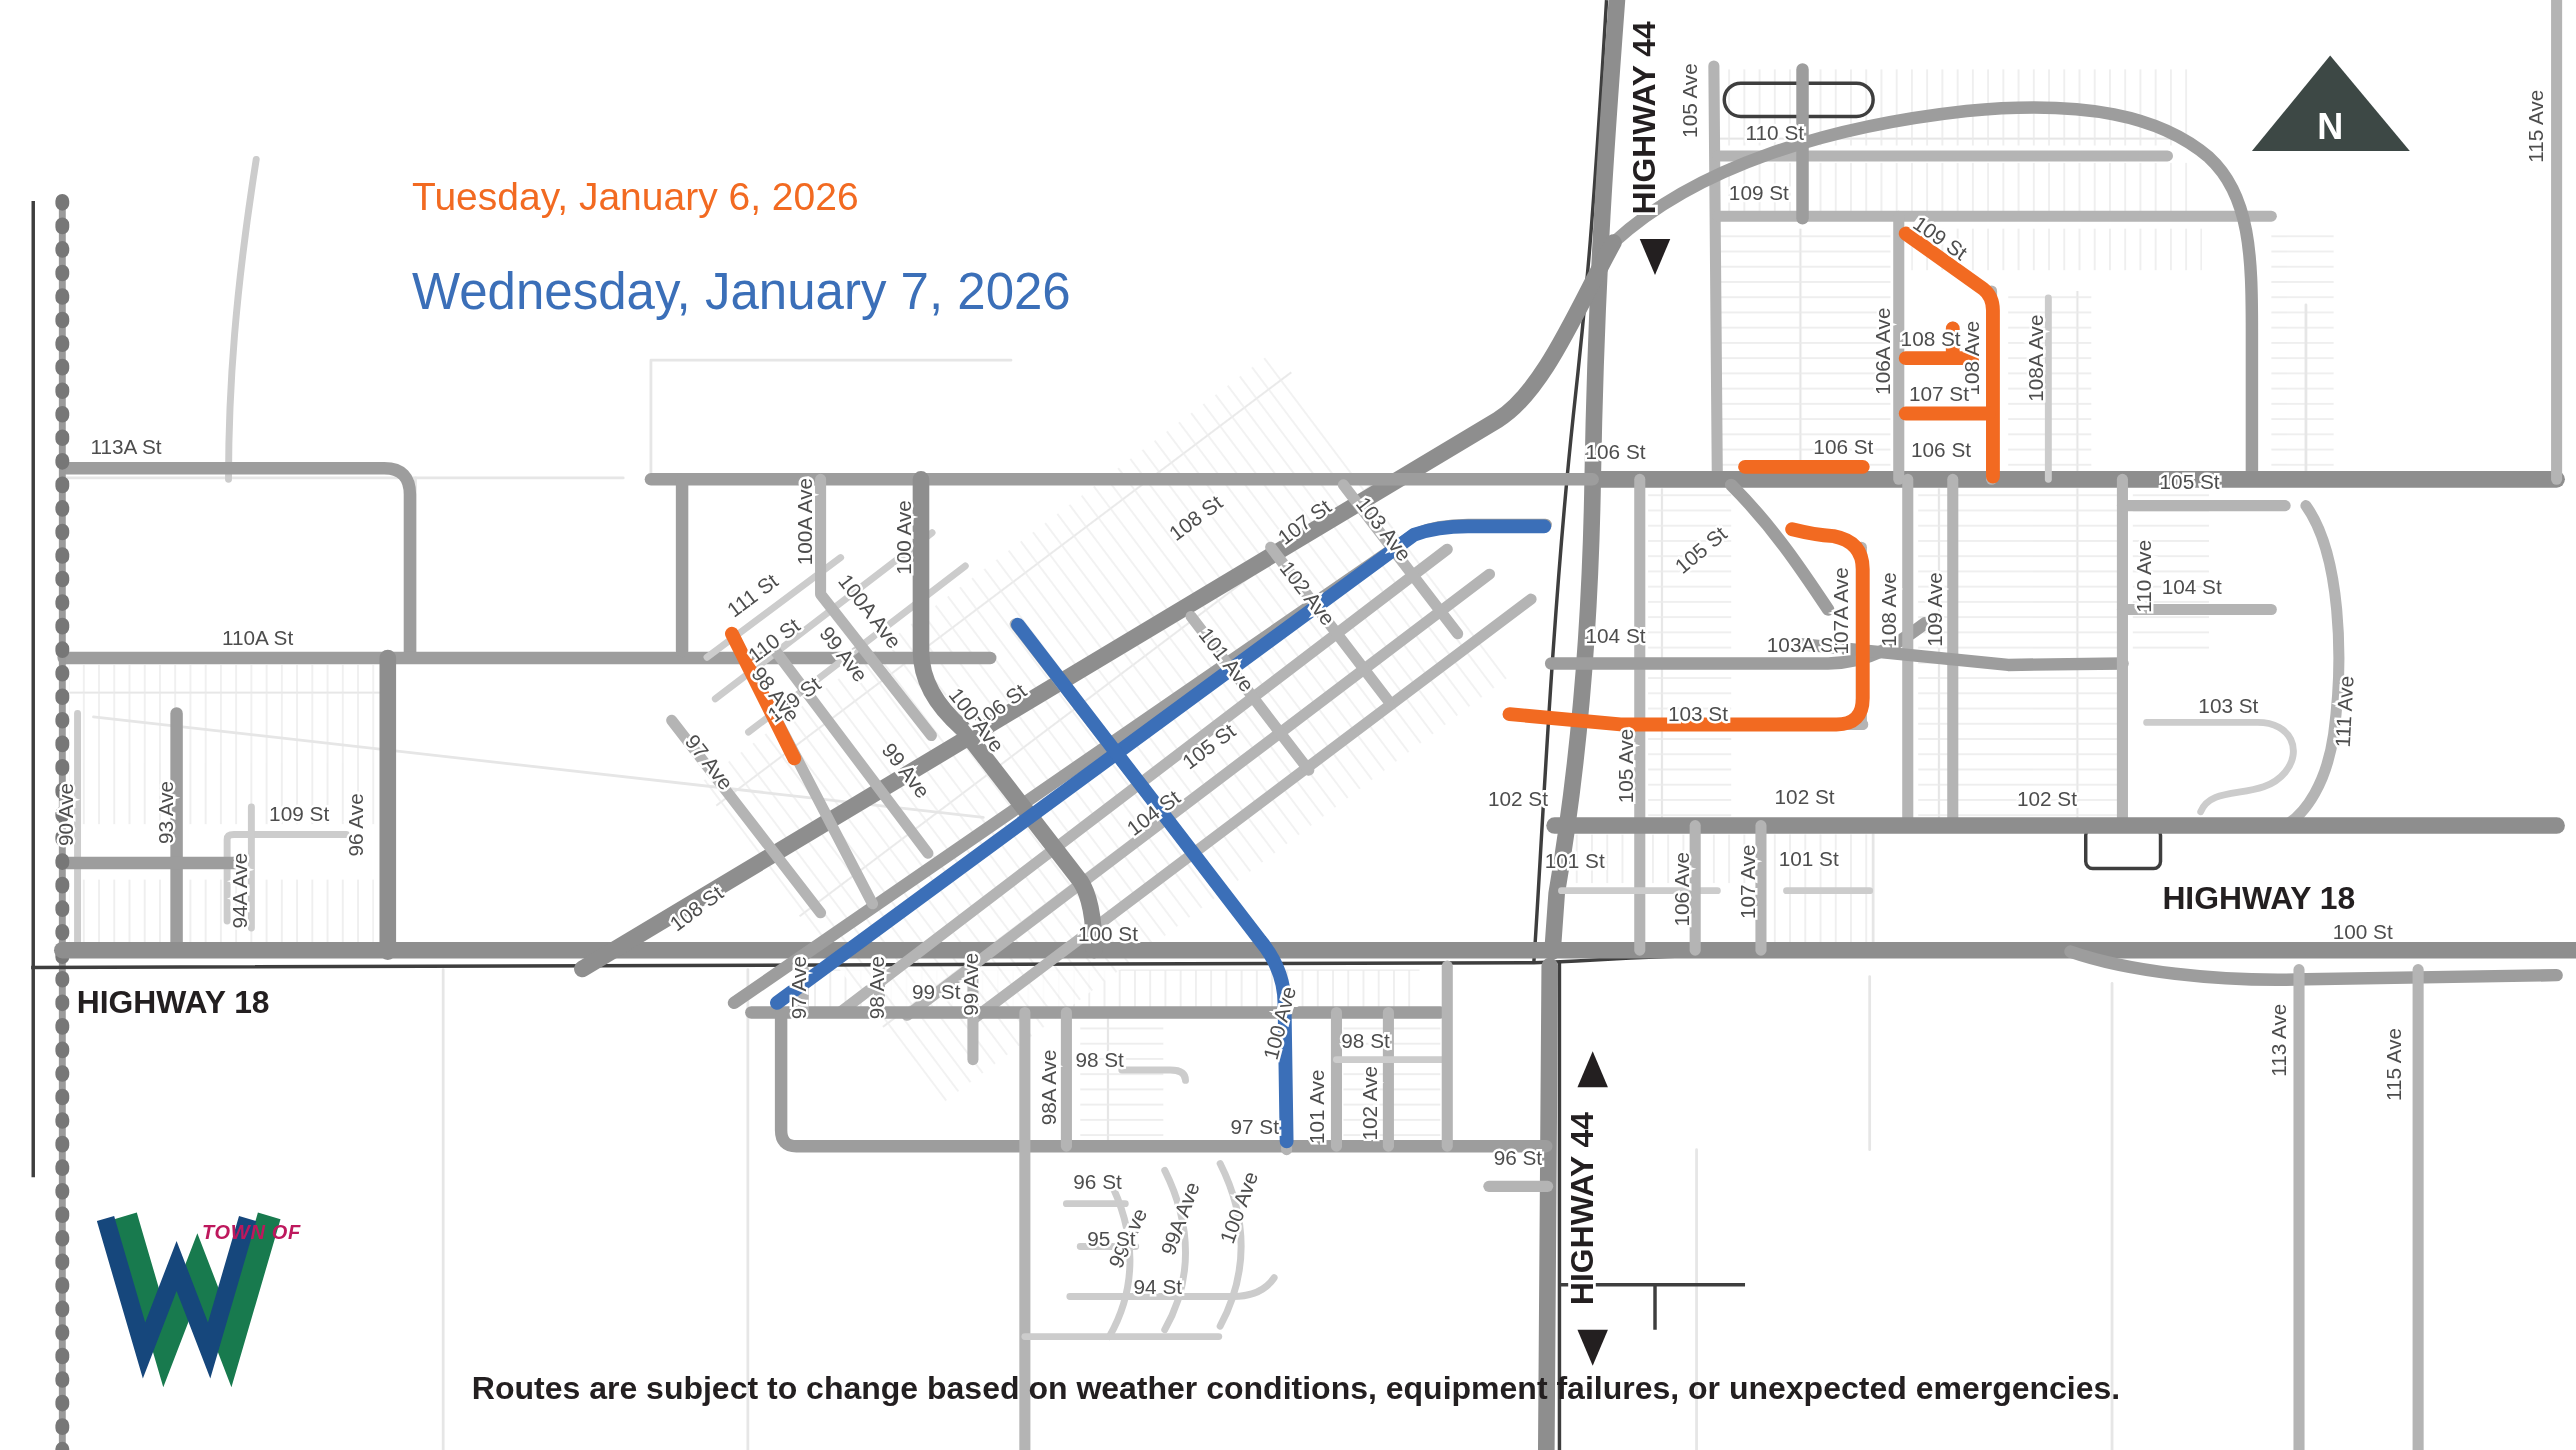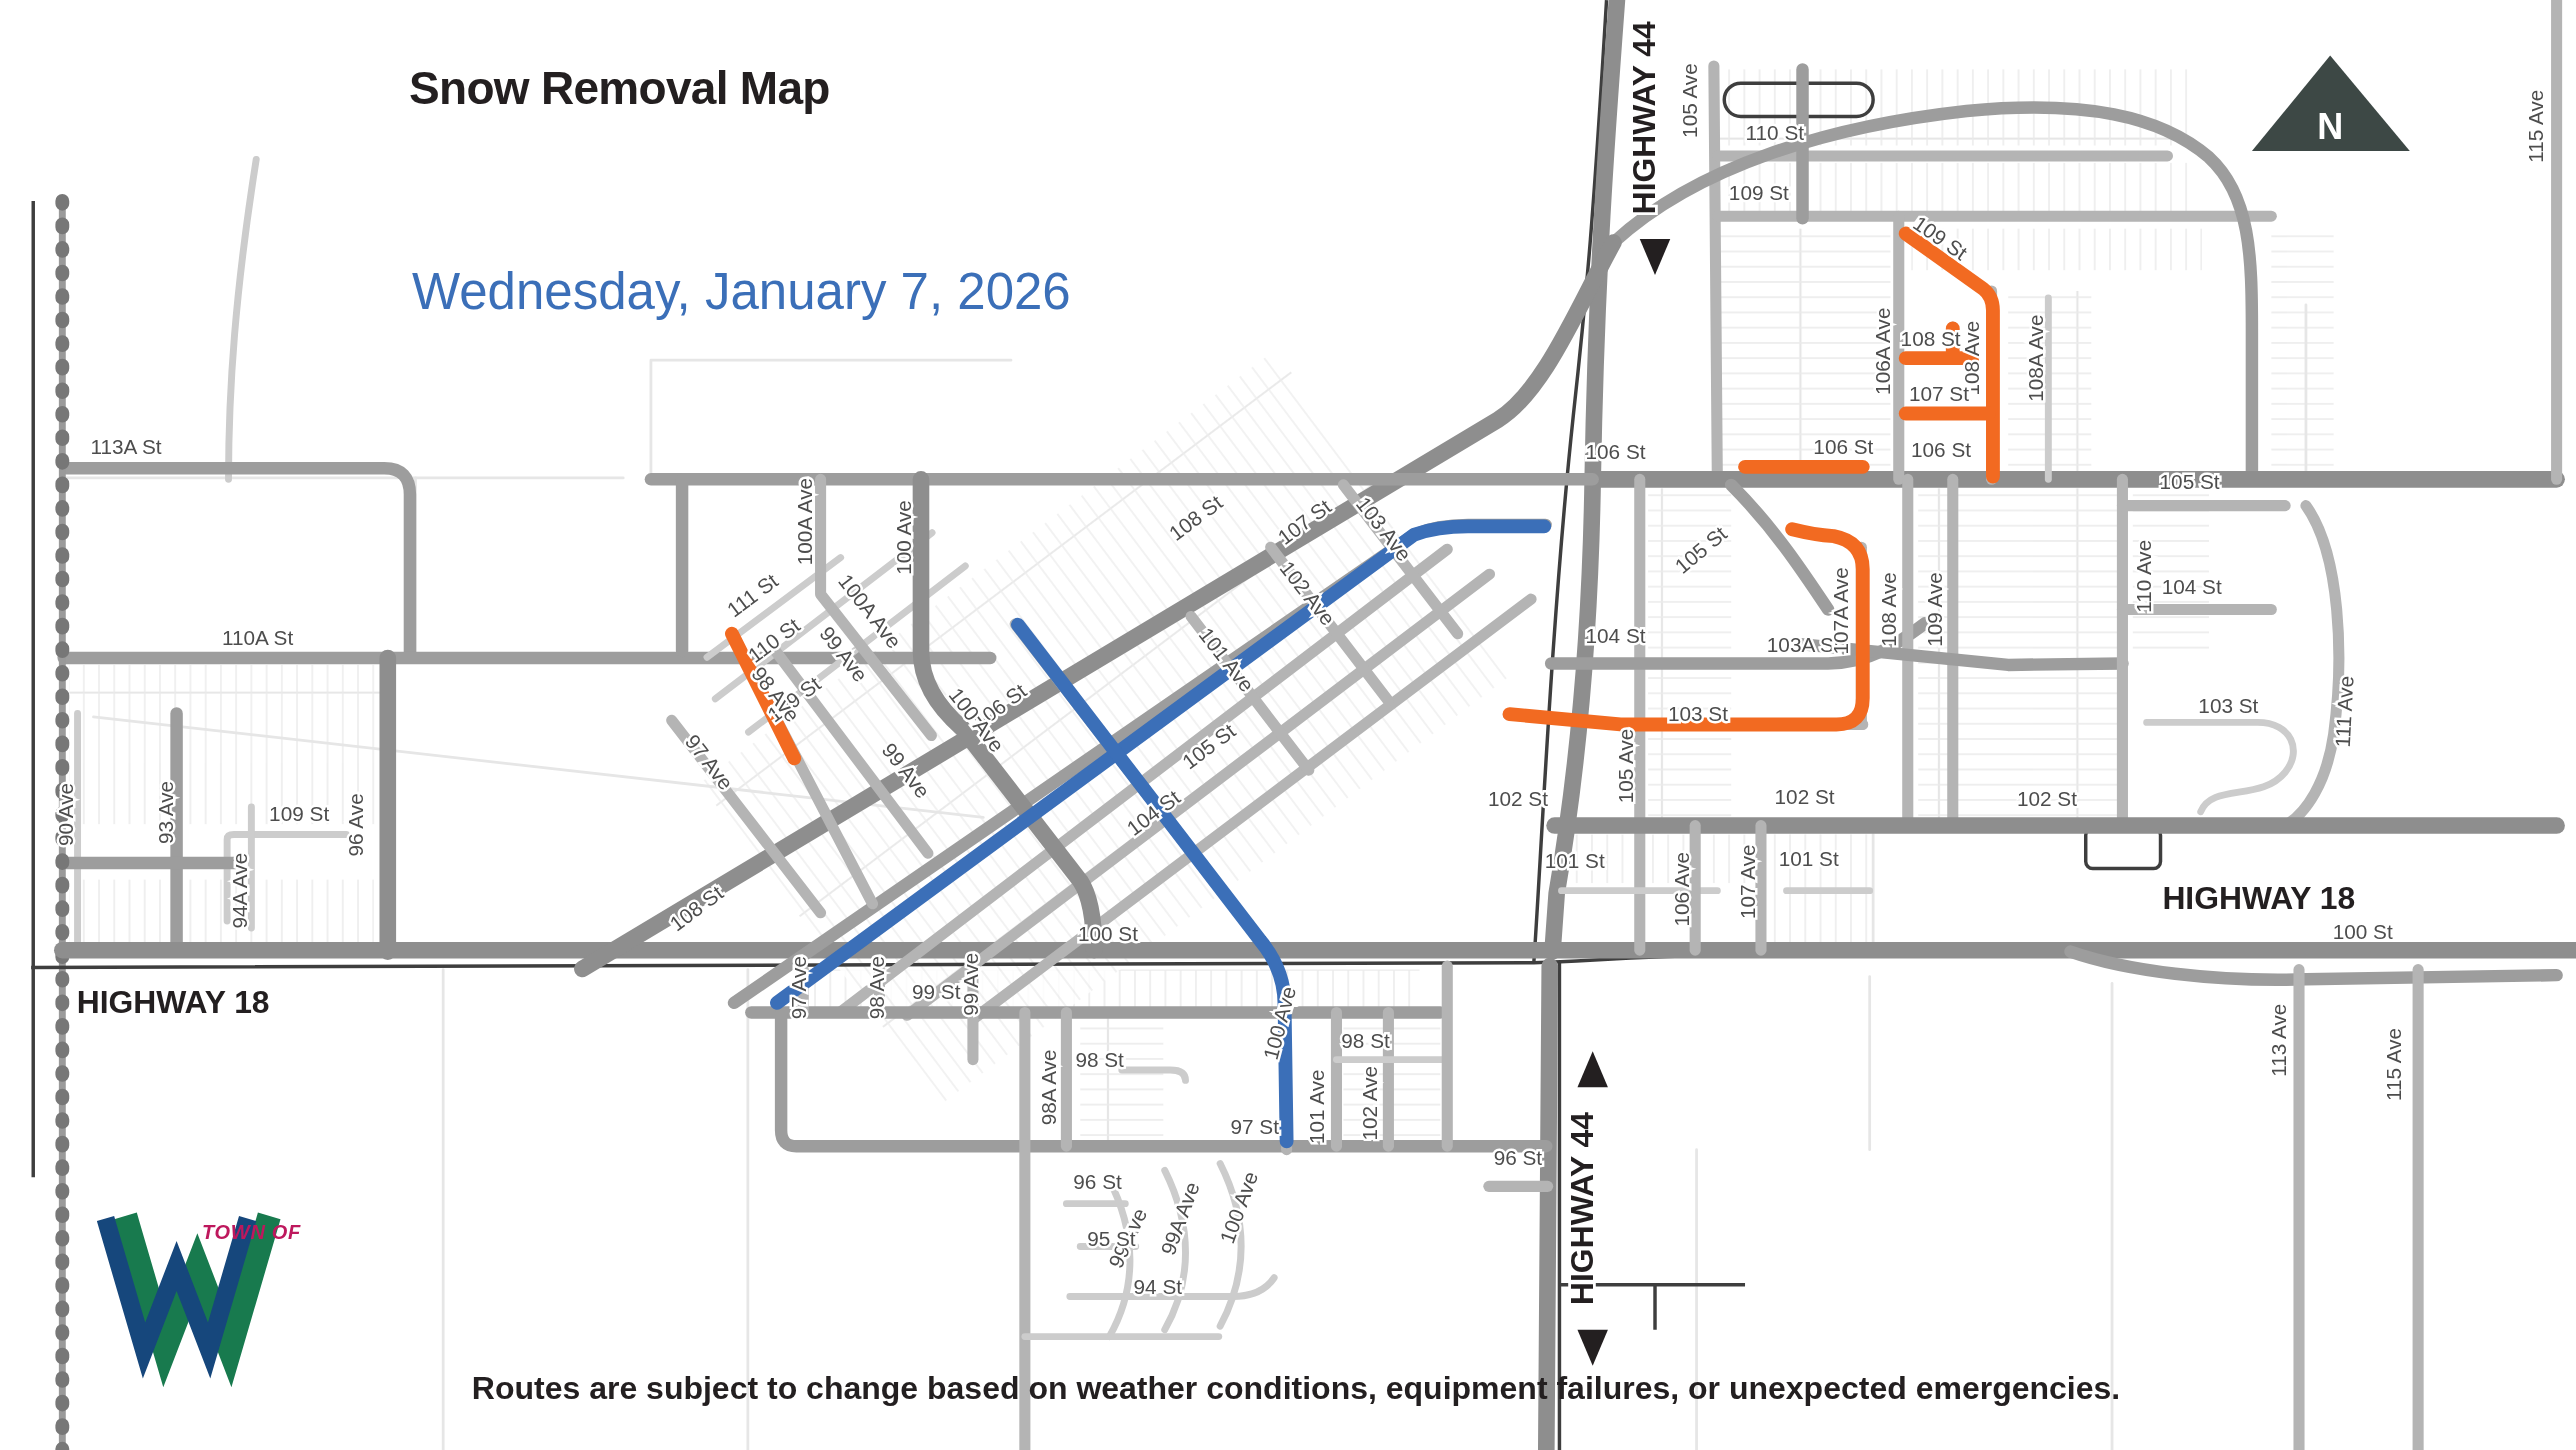--- a/index.html
+++ b/index.html
@@ -310,21 +310,21 @@
         <polygon points="2390,-57 2368,-5 2412,-5" fill="#231f20"></polygon>
         <polygon points="2390,397 2368,345 2412,345" fill="#231f20"></polygon>
         <text x="2300" y="1745" text-anchor="middle" class="hwy" transform="rotate(-90 2300 1745)">HIGHWAY 44</text>
         <polygon points="2300,1518 2278,1570 2322,1570" fill="#231f20"></polygon>
         <polygon points="2300,1972 2278,1920 2322,1920" fill="#231f20"></polygon>
         <text x="250" y="1462" text-anchor="middle" class="hwy">HIGHWAY 18</text>
         <text x="3262" y="1312" text-anchor="middle" class="hwy">HIGHWAY 18</text>
       </g>
 </svg>
 
-<div class="overlay" id="title">Snow Removal Map</div>
+<div class="overlay" id="date-tue">Tuesday, January 6, 2026</div>
 <div class="overlay" id="date-wed">Wednesday, January 7, 2026</div>
 <div class="overlay" id="logo">
   <span class="town-of">TOWN OF</span>
 </div>
 <div class="overlay" id="footer">Routes are subject to change based on weather conditions, equipment failures, or unexpected emergencies.</div>
 
 </div>
 
 
 </body></html>

